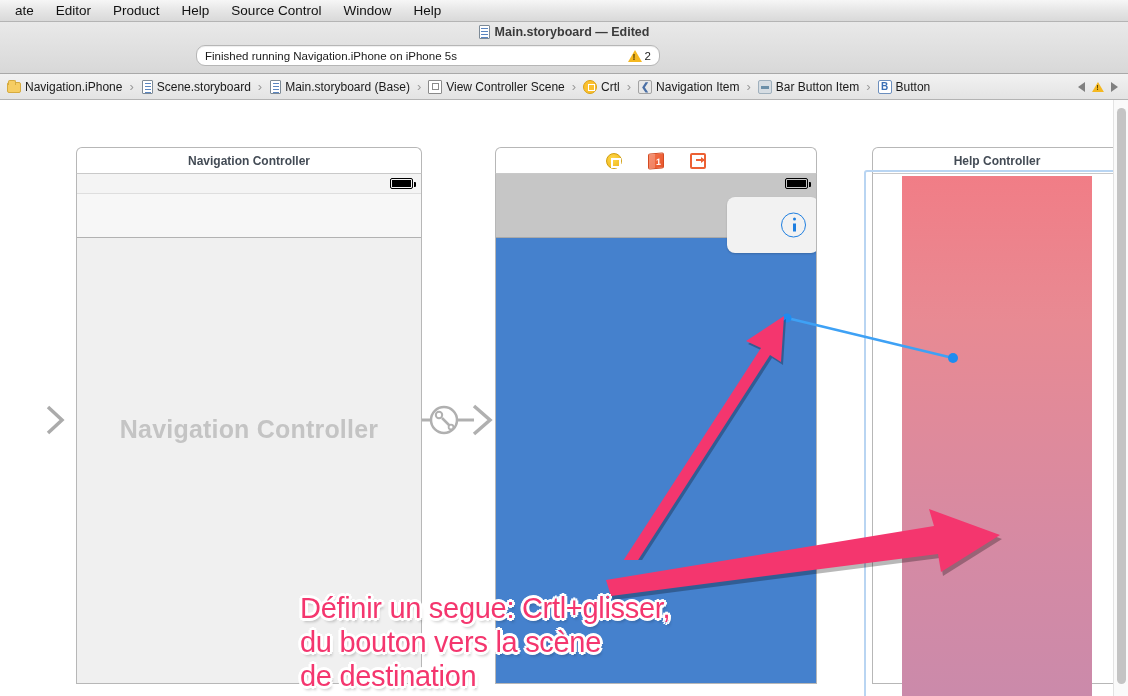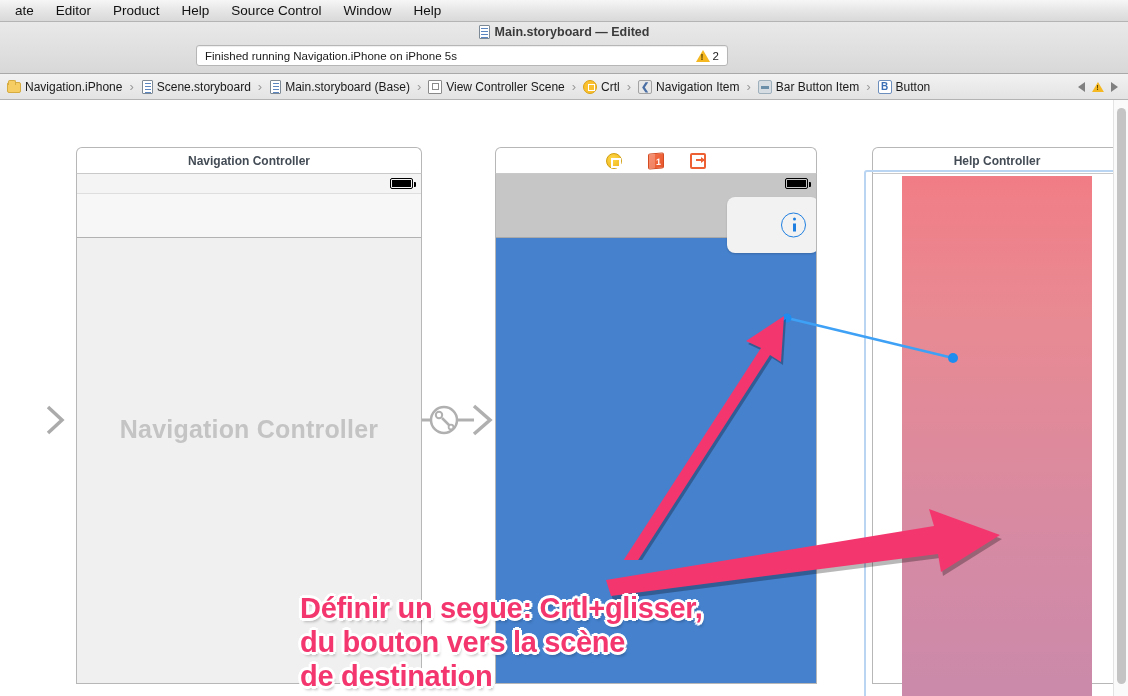--- a/index.html
+++ b/index.html
@@ -53,24 +53,24 @@
   }
   .doc-icon::before {
     content: ""; position: absolute; left: 1px; top: 2px;
     width: 7px; height: 1px; background: #5b86c0;
     box-shadow: 0 3px 0 #5b86c0, 0 6px 0 #5b86c0, 0 9px 0 #5b86c0;
   }
 
   
   .status-view {
     position: absolute; left: 196px; top: 23px;
-    width: 532px; height: 21px;
+    width: 464px; height: 21px;
     background: #ffffff;
     border: 1px solid #b6b6b6;
-    border-radius: 3px;
+    border-radius: 9px;
     box-shadow: inset 0 1px 1px rgba(0,0,0,0.07);
     display: flex; align-items: center;
   }
   .status-text {
     font-size: 11.5px; color: #1a1a1a;
     padding-left: 8px; flex: 1;
     white-space: nowrap; overflow: hidden;
   }
   .status-right { display: flex; align-items: center; gap: 3px; padding-right: 8px; }
   .warn-tri {
@@ -316,21 +316,21 @@
   }
   .vc-red-view {
     position: absolute; left: 902px; top: 76px;
     width: 190px; height: 582px;
     background: linear-gradient(to bottom, #f17d86 0%, #e88a93 25%, #d58aa4 65%, #c68aad 100%);
   }
 
   
   .annot {
     position: absolute; left: 300px; top: 492px;
-    font-size: 29px; font-weight: bold; font-style: normal;
+    font-size: 29px; font-weight: normal; font-style: normal;
     color: #f4366e;
     line-height: 1.17;
     letter-spacing: -0.3px;
     text-shadow:
       -2px -2px 0 #fff,  2px -2px 0 #fff,
       -2px  2px 0 #fff,  2px  2px 0 #fff,
       -3px  0   0 #fff,  3px  0   0 #fff,
        0   -3px 0 #fff,  0    3px 0 #fff,
        2px 4px 3px rgba(0,0,0,0.25);
     white-space: pre-line;

